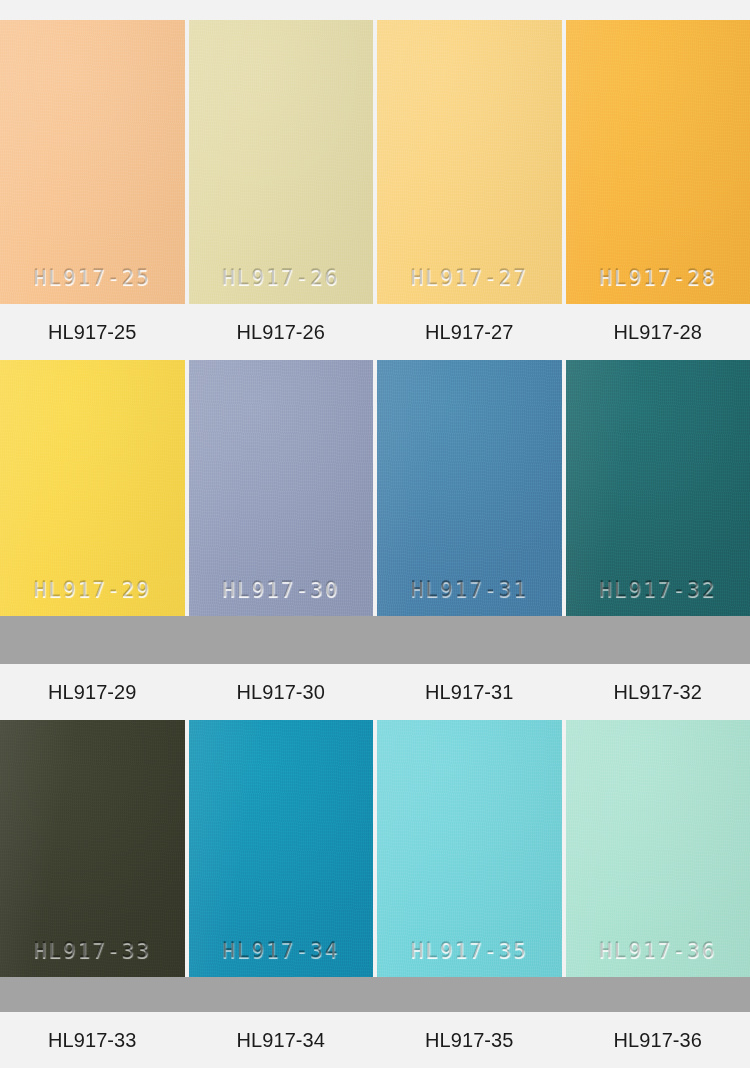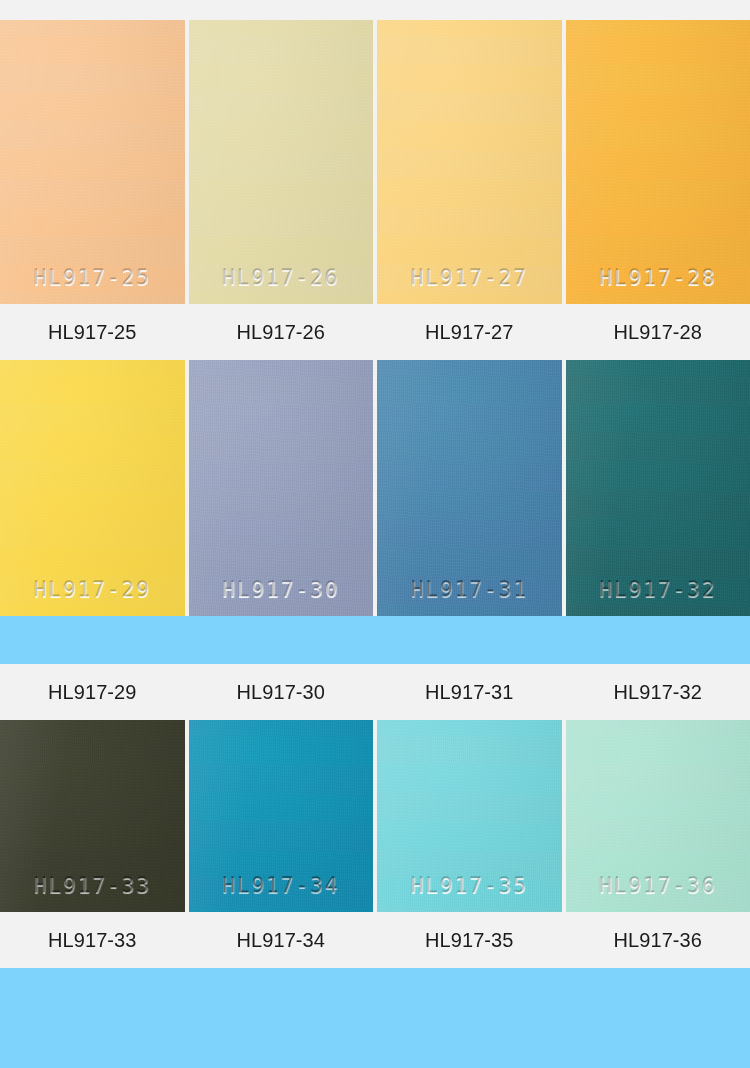--- a/index.html
+++ b/index.html
@@ -14,32 +14,32 @@
     background:#f2f2f2;
     font-family:"Liberation Sans", sans-serif;
     -webkit-font-smoothing:antialiased;
   }
 
   #palette-sheet {
     width:750px;
     height:1068px;
     display:flex;
     flex-direction:column;
-    background:#7dd3fc;
+    background:#a3a3a3;
   }
 
   .swatch-row {
     display:flex;
     flex-direction:column;
     width:100%;
   }
 
   .swatch-row.row-1 { height:360px; }
   .swatch-row.row-2 { height:360px;gap:48px; }
-  .swatch-row.row-3 { height:248px; }
+  .swatch-row.row-3 { height:348px;gap:35px; }
 
   .chips {
     display:flex;
     width:100%;
     flex:1 1 auto;
     background:#f2f2f2;
   }
 
   .row-1 .chips { padding-top:20px; }
   .row-2 .chips { padding-top:0px; }

